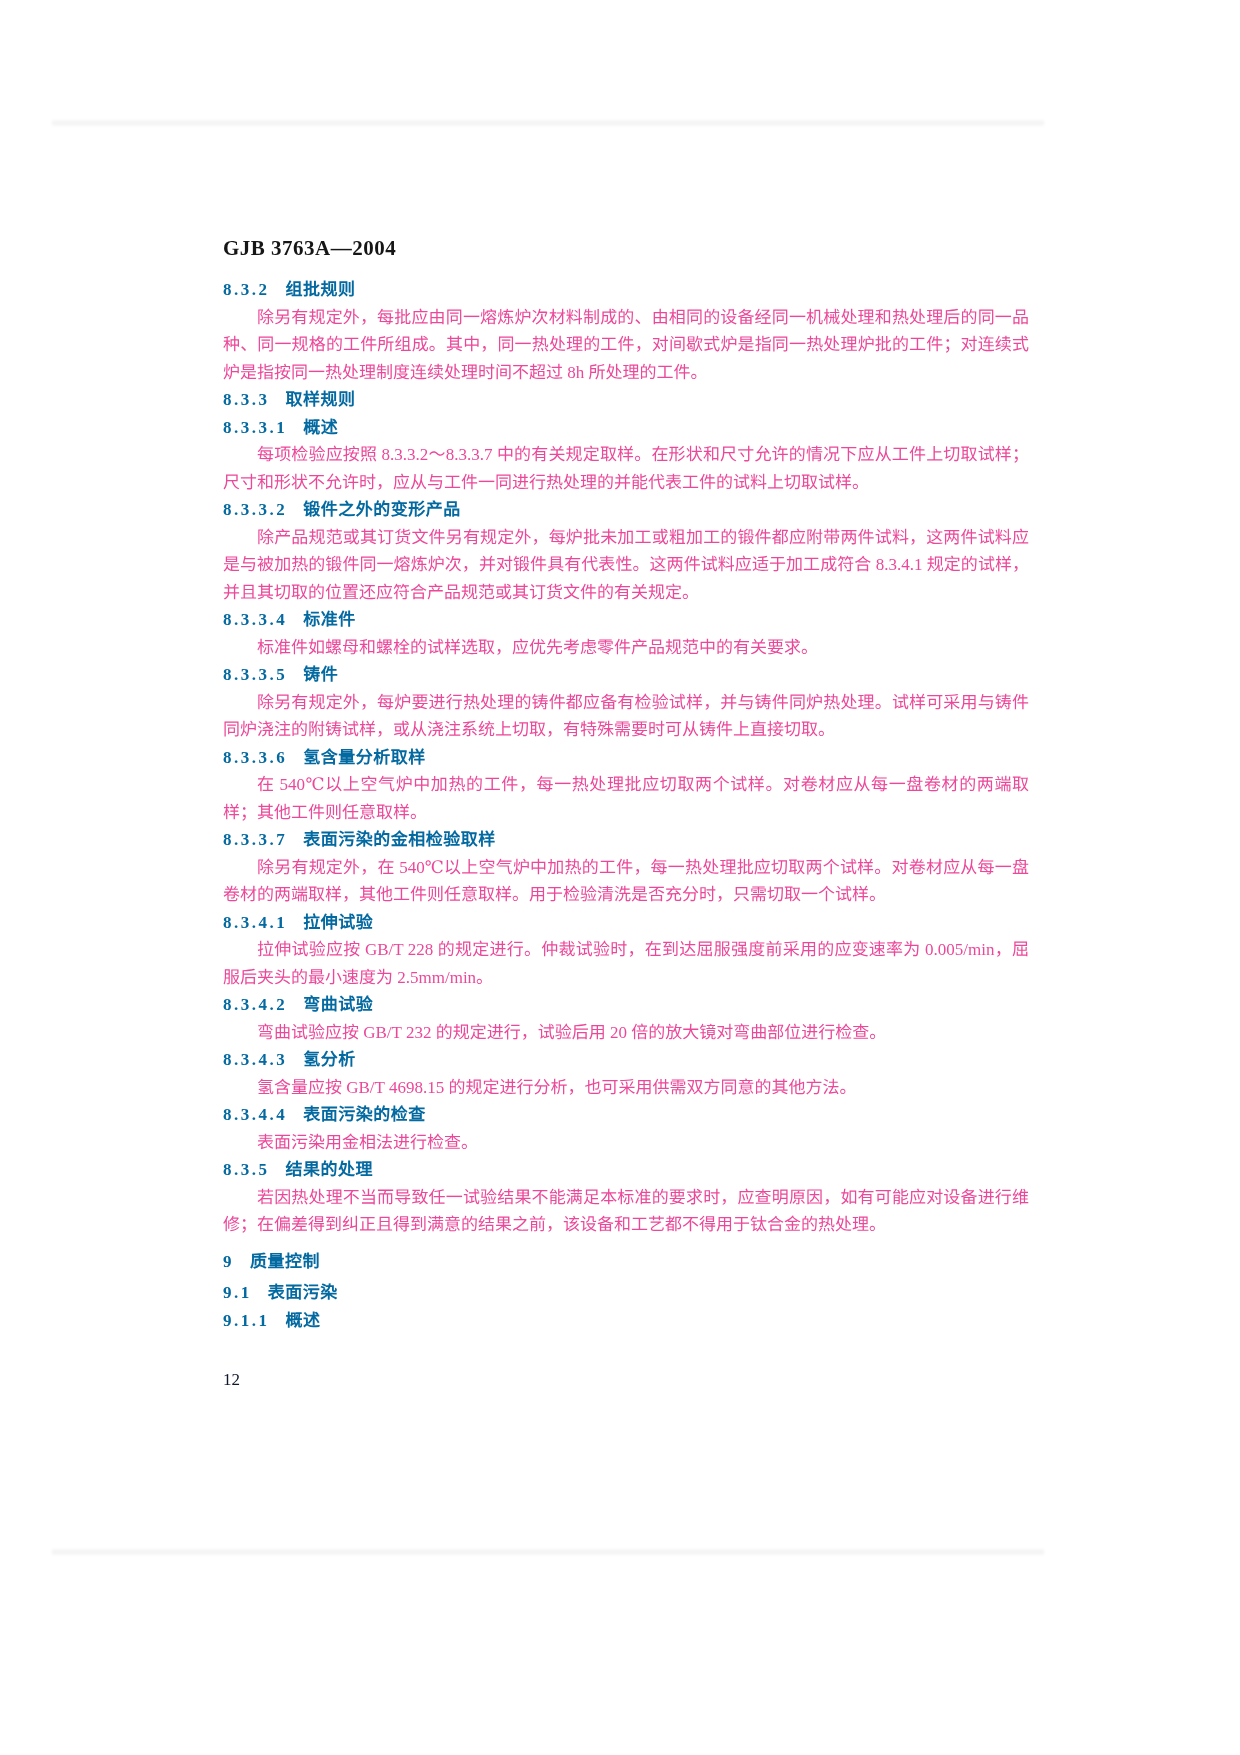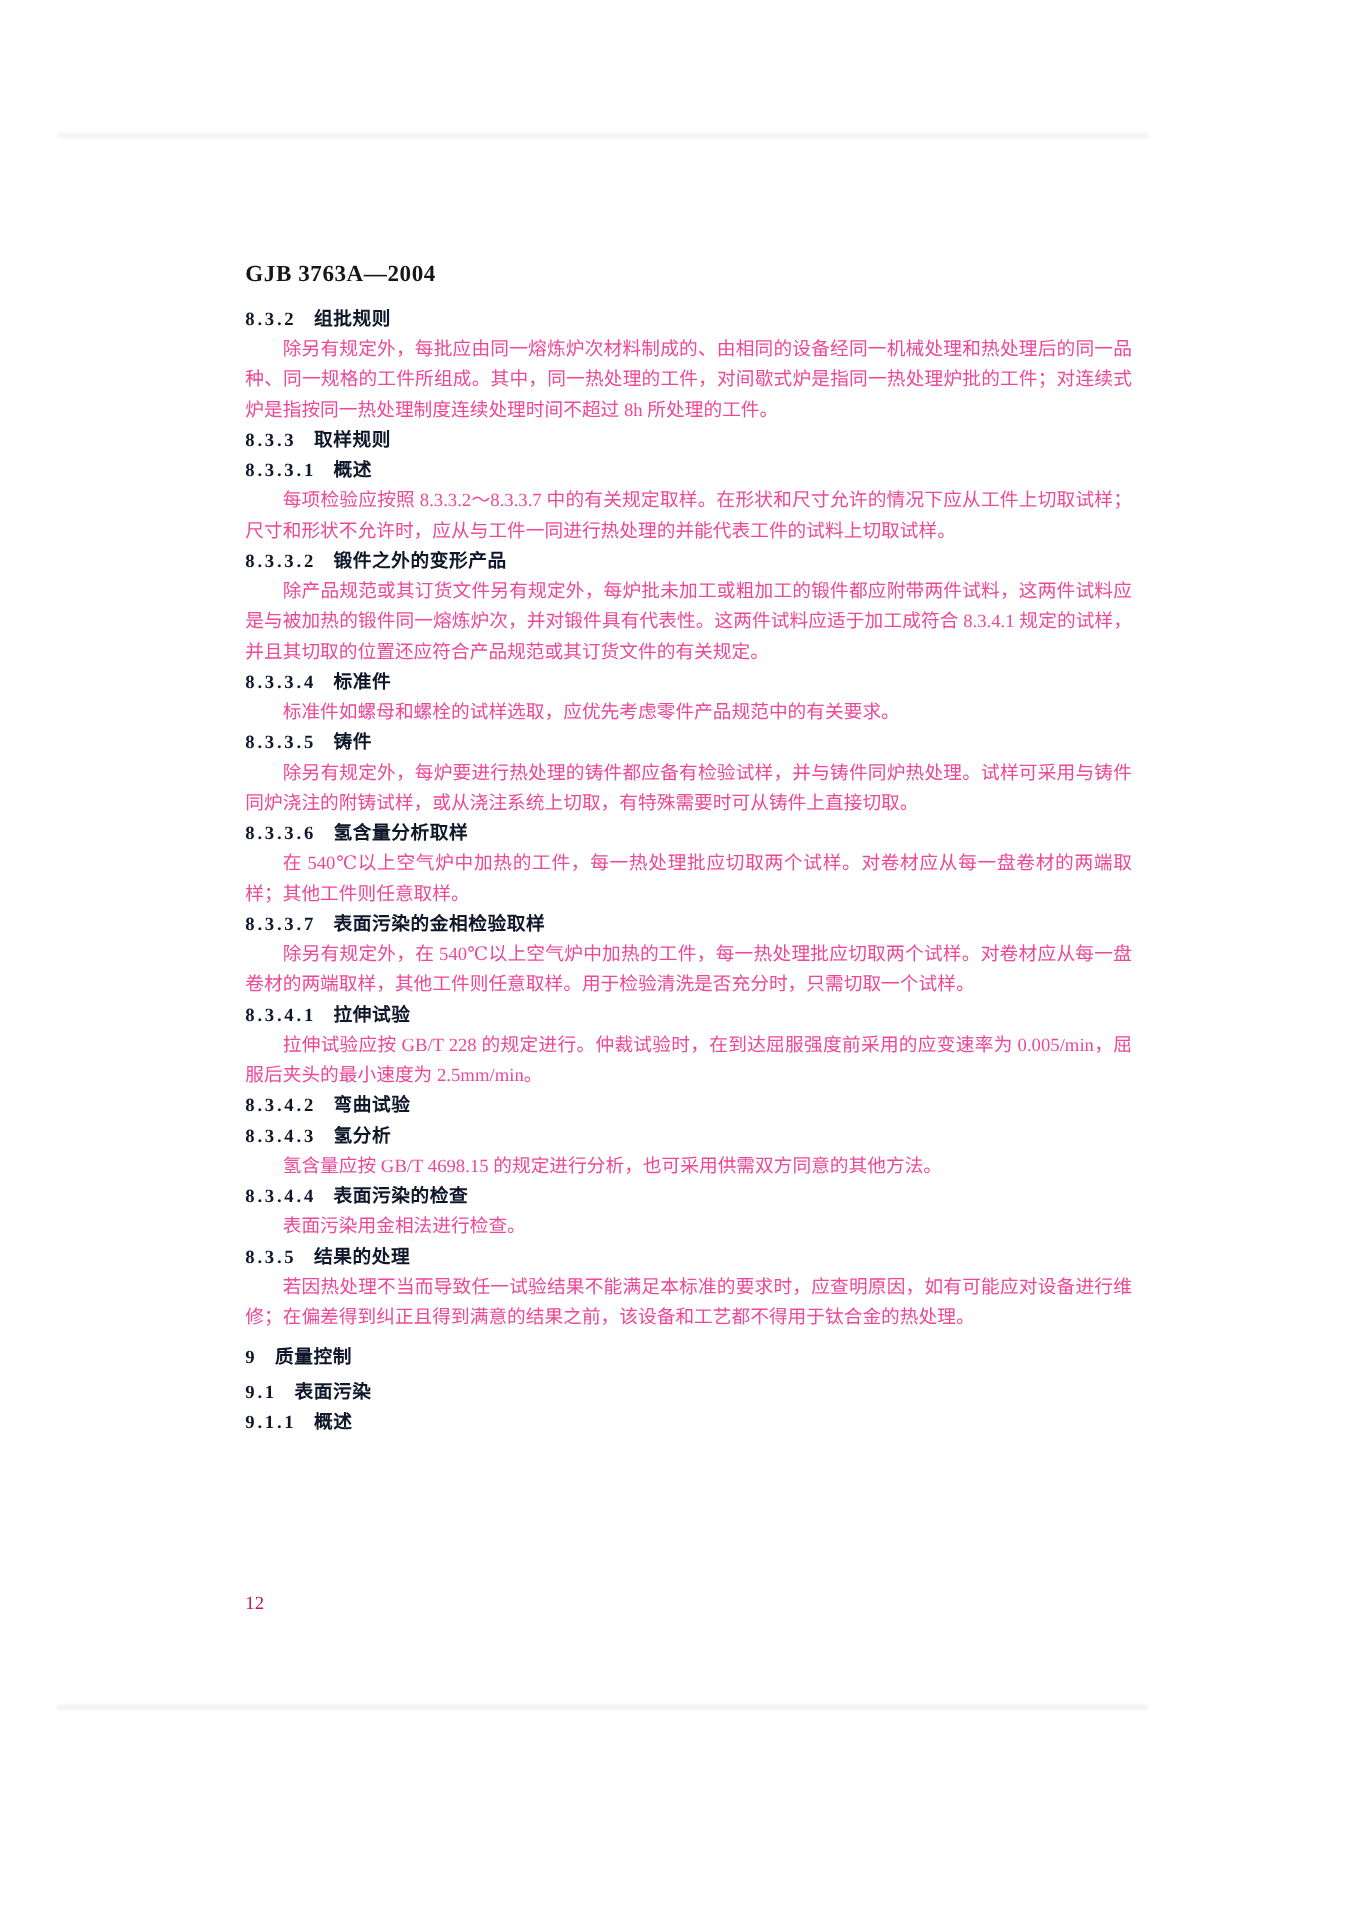--- a/index.html
+++ b/index.html
@@ -47,21 +47,21 @@
     position: absolute;
     left: 223px;
     top: 276px;
     width: 806px;
   }
 
   .heading {
     font-size: 17px;
     line-height: 27.5px;
     font-weight: 700;
-    color: #0f172a;
+    color: #0369a1;
     white-space: nowrap;
   }
   .heading .h-num {
     font-family: "Liberation Serif", "DejaVu Serif", serif;
     font-weight: 600;
     letter-spacing: 2.5px;
   }
   .heading .h-title {
     font-family: "Liberation Sans", "DejaVu Sans", sans-serif;
     font-weight: 700;
@@ -76,23 +76,23 @@
     font-size: 17px;
     line-height: 27.5px;
     text-indent: 2em;
     text-align: justify;
     color: #ec4899;
   }
 
   .page-number {
     position: absolute;
     left: 223px;
-    top: 1448px;
+    top: 1370px;
     font-size: 17px;
-    color: #be185d;
+    color: #0f172a;
   }
 </style>
 </head>
 <body>
 
 <div class="canvas">
   <div class="edge-shadow top"></div>
 
   <div class="doc-header">GJB 3763A—2004</div>
 
@@ -108,20 +108,21 @@
       <p class="para">标准件如螺母和螺栓的试样选取，应优先考虑零件产品规范中的有关要求。</p>
       <div class="heading"><span class="h-num">8.3.3.5</span><span class="h-title">铸件</span></div>
       <p class="para">除另有规定外，每炉要进行热处理的铸件都应备有检验试样，并与铸件同炉热处理。试样可采用与铸件同炉浇注的附铸试样，或从浇注系统上切取，有特殊需要时可从铸件上直接切取。</p>
       <div class="heading"><span class="h-num">8.3.3.6</span><span class="h-title">氢含量分析取样</span></div>
       <p class="para">在 540℃以上空气炉中加热的工件，每一热处理批应切取两个试样。对卷材应从每一盘卷材的两端取样；其他工件则任意取样。</p>
       <div class="heading"><span class="h-num">8.3.3.7</span><span class="h-title">表面污染的金相检验取样</span></div>
       <p class="para">除另有规定外，在 540℃以上空气炉中加热的工件，每一热处理批应切取两个试样。对卷材应从每一盘卷材的两端取样，其他工件则任意取样。用于检验清洗是否充分时，只需切取一个试样。</p>
       <div class="heading"><span class="h-num">8.3.4.1</span><span class="h-title">拉伸试验</span></div>
       <p class="para">拉伸试验应按 GB/T 228 的规定进行。仲裁试验时，在到达屈服强度前采用的应变速率为 0.005/min，屈服后夹头的最小速度为 2.5mm/min。</p>
       <div class="heading"><span class="h-num">8.3.4.2</span><span class="h-title">弯曲试验</span></div>
+      <p class="para">弯曲试验应按 GB/T 232 的规定进行，试验后用 20 倍的放大镜对弯曲部位进行检查。</p>
       <div class="heading"><span class="h-num">8.3.4.3</span><span class="h-title">氢分析</span></div>
       <p class="para">氢含量应按 GB/T 4698.15 的规定进行分析，也可采用供需双方同意的其他方法。</p>
       <div class="heading"><span class="h-num">8.3.4.4</span><span class="h-title">表面污染的检查</span></div>
       <p class="para">表面污染用金相法进行检查。</p>
       <div class="heading"><span class="h-num">8.3.5</span><span class="h-title">结果的处理</span></div>
       <p class="para">若因热处理不当而导致任一试验结果不能满足本标准的要求时，应查明原因，如有可能应对设备进行维修；在偏差得到纠正且得到满意的结果之前，该设备和工艺都不得用于钛合金的热处理。</p>
       <div class="heading chapter"><span class="h-num">9</span><span class="h-title">质量控制</span></div>
       <div class="heading level2"><span class="h-num">9.1</span><span class="h-title">表面污染</span></div>
       <div class="heading"><span class="h-num">9.1.1</span><span class="h-title">概述</span></div>
     </div>

